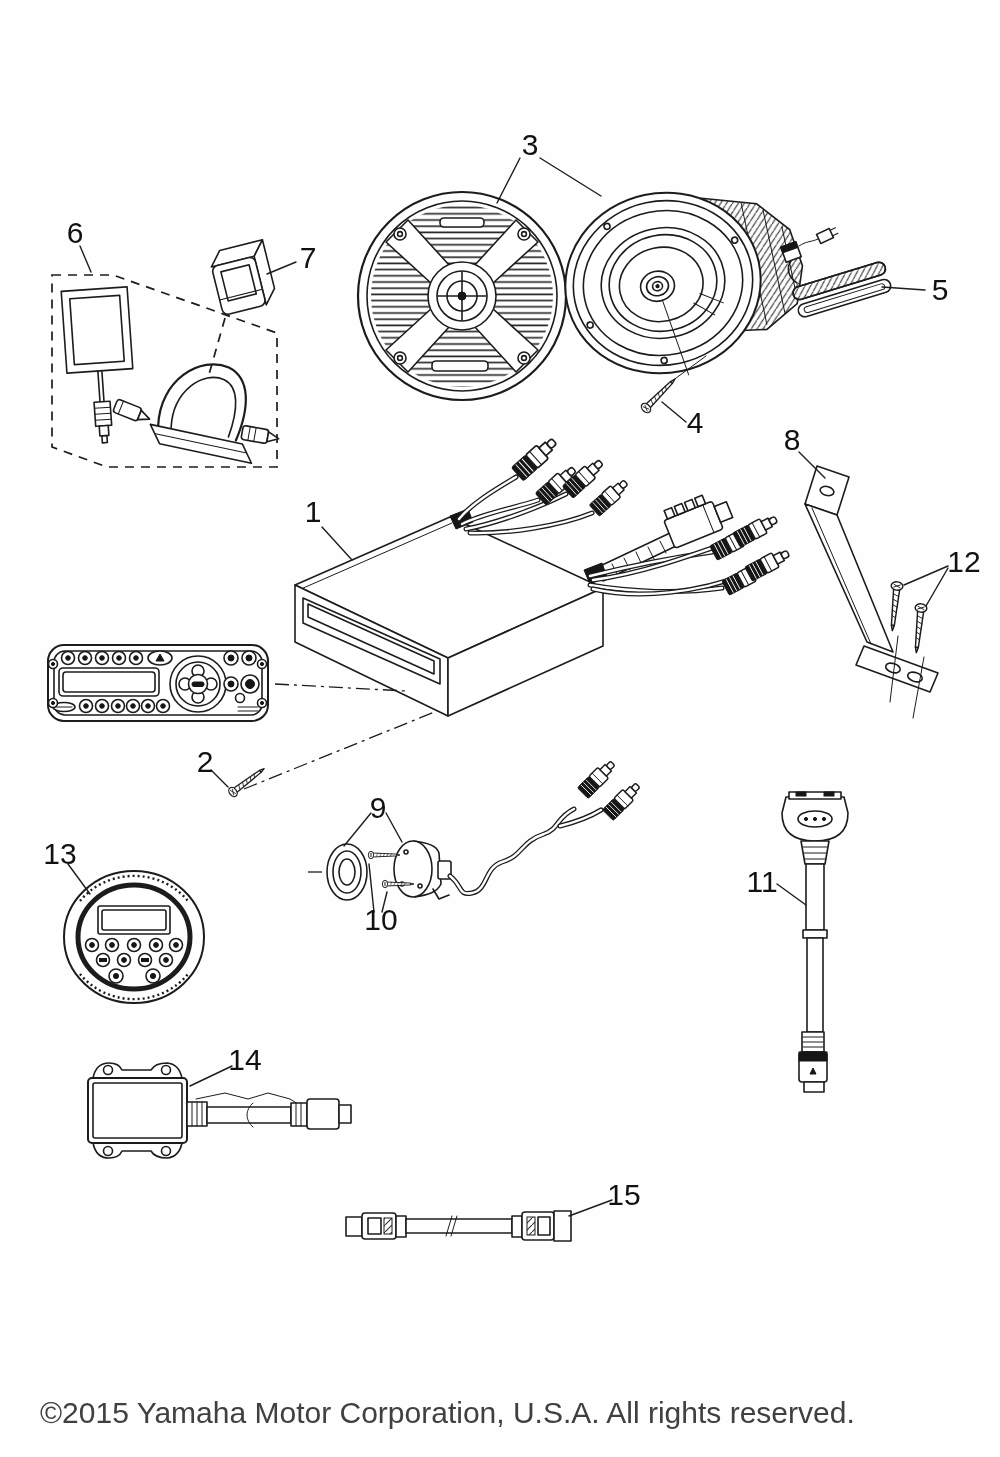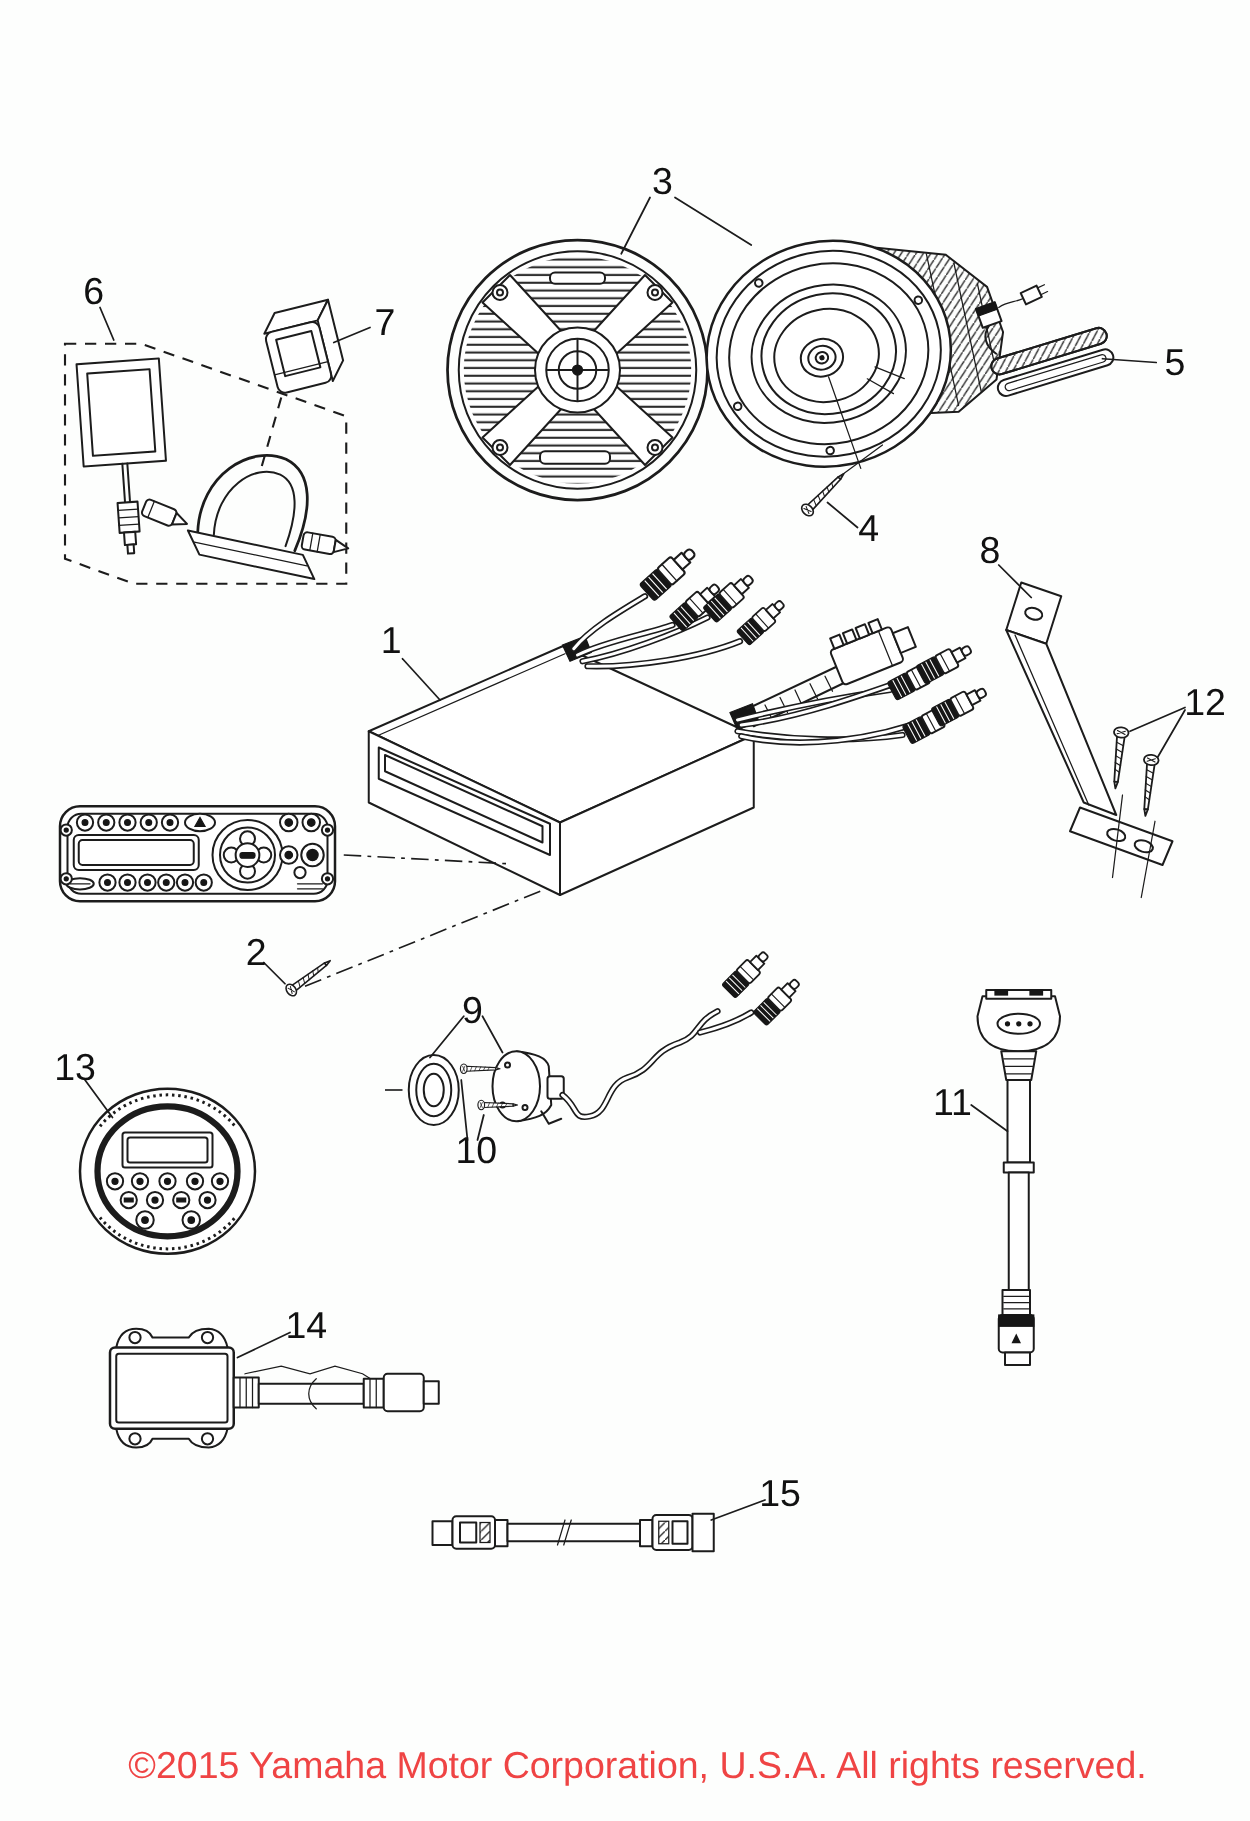--- a/index.html
+++ b/index.html
@@ -11,22 +11,22 @@
   .thin{fill:none;stroke:#1c1c1c;stroke-width:1;stroke-linecap:round;}
   .fw{fill:#ffffff;stroke:#1c1c1c;stroke-width:1.6;stroke-linejoin:round;}
   .fw2{fill:#ffffff;stroke:#1c1c1c;stroke-width:2;stroke-linejoin:round;}
   .dk{fill:#161616;stroke:#161616;stroke-width:1;}
   .tubeD{fill:none;stroke:#1c1c1c;stroke-width:5;stroke-linecap:round;}
   .tubeW{fill:none;stroke:#ffffff;stroke-width:2.4;stroke-linecap:round;}
   .leader{fill:none;stroke:#1c1c1c;stroke-width:1.4;stroke-linecap:round;}
   .dashdot{fill:none;stroke:#1c1c1c;stroke-width:1.3;stroke-dasharray:14 5 3 5;}
   .dashed{fill:none;stroke:#1c1c1c;stroke-width:1.7;stroke-dasharray:9 7;}
   .callout{font-family:"Liberation Sans",sans-serif;font-size:30px;fill:#111;}
-  .copyright{position:absolute;left:40px;top:1396px;width:940px;font-size:30px;color:#ef4444;
-             font-family:"Liberation Sans",sans-serif;white-space:nowrap;text-align:center;}
+  .copyright{position:absolute;left:40px;top:1396px;width:940px;font-size:30px;color:#404040;
+             font-family:"Liberation Sans",sans-serif;white-space:nowrap;}
 </style>
 </head>
 <body>
 
 <div class="page">
 <svg width="1000" height="1457" viewBox="0 0 1000 1457">
   <defs>
     <pattern id="hgrille" width="8" height="6.2" patternUnits="userSpaceOnUse">
       <line x1="0" y1="3" x2="8" y2="3" stroke="#2b2b2b" stroke-width="1.7"></line>
     </pattern>

